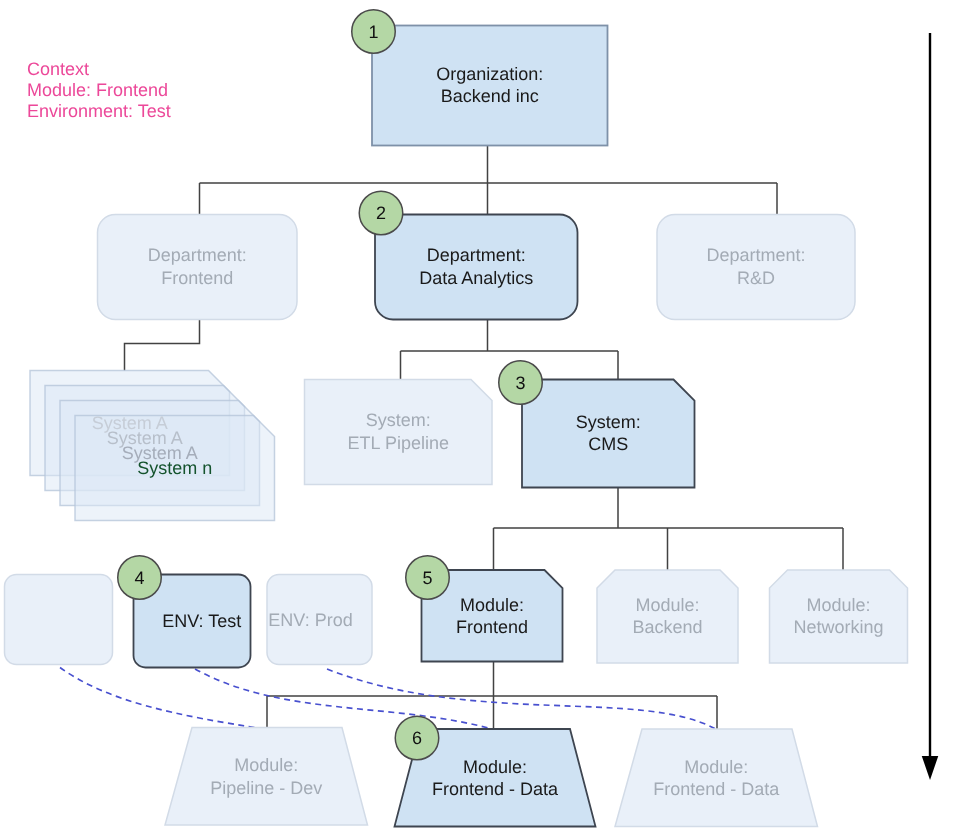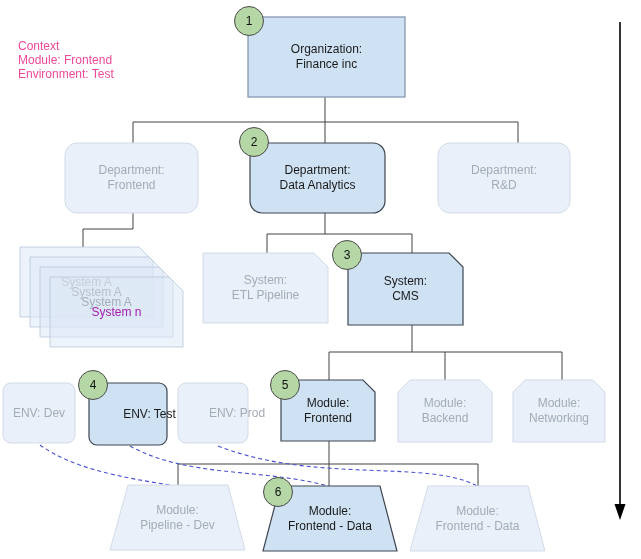--- a/index.html
+++ b/index.html
@@ -14,21 +14,21 @@
   .node-strong{fill:#cfe2f3;stroke:#3e4550;stroke-width:1.2;}
   .node-org{fill:#cfe2f3;stroke:#7e91a8;stroke-width:1.2;}
   .node-faded{fill:#e9f0f9;stroke:#d2dbe7;stroke-width:1;}
   .node-stack{fill:#dce8f6;fill-opacity:0.5;stroke:#b3c3d8;stroke-opacity:0.75;stroke-width:1;}
   .ctx{position:absolute;left:18px;top:7px;font-size:12px;line-height:14px;color:#ec4899;margin-top:32px;}
   .lbl{
     position:absolute;display:flex;flex-direction:column;align-items:center;justify-content:center;
     text-align:center;font-size:12px;line-height:15px;color:#1a1a1a;pointer-events:none;
   }
   .faded{color:#a3abb5;}
-  .f1{color:#c6cdd7;} .f2{color:#b7bfca;} .f3{color:#a5adba;} .f4{color:#a21caf;}
+  .f1{color:#c6cdd7;} .f2{color:#b7bfca;} .f3{color:#a5adba;} .f4{color:#14532d;}
   .badge{
     position:absolute;width:28px;height:28px;border-radius:50%;
     background:#b4d7a5;border:1px solid #4b4b4b;
     font-size:12px;line-height:28px;text-align:center;color:#111111;
   }
 </style>
 </head>
 <body>
 
 <div class="canvas">
@@ -76,21 +76,21 @@
   </svg>
 
   <div class="ctx">
     <div>Context</div>
     <div>Module: Frontend</div>
     <div>Environment: Test</div>
   </div>
 
   <div class="lbl" style="left:248px;top:17px;width:157px;height:80px;">
     <span>Organization:</span>
-    <span>Finance inc</span>
+    <span>Backend inc</span>
   </div>
 
   <div class="lbl faded" style="left:65px;top:143px;width:133px;height:70px;">
     <span>Department:</span>
     <span>Frontend</span>
   </div>
   <div class="lbl" style="left:250px;top:143px;width:135px;height:70px;">
     <span>Department:</span>
     <span>Data Analytics</span>
   </div>
@@ -114,27 +114,24 @@
 
   <div class="lbl faded" style="left:203px;top:253px;width:125px;height:70px;">
     <span>System:</span>
     <span>ETL Pipeline</span>
   </div>
   <div class="lbl" style="left:348px;top:253px;width:115px;height:72px;">
     <span>System:</span>
     <span>CMS</span>
   </div>
 
-  <div class="lbl faded" style="left:3px;top:383px;width:72px;height:60px;">
-    <span>ENV: Dev</span>
-  </div>
-  <div class="lbl" style="left:89px;top:383px;width:91px;height:62px;padding-left:15px;">
+  <div class="lbl" style="left:89px;top:383px;width:91px;height:62px;">
     <span>ENV: Test</span>
   </div>
-  <div class="lbl faded" style="left:194px;top:383px;width:86px;height:60px;">
+  <div class="lbl faded" style="left:164px;top:383px;width:86px;height:60px;">
     <span>ENV: Prod</span>
   </div>
 
   <div class="lbl" style="left:281px;top:380px;width:94px;height:61px;">
     <span>Module:</span>
     <span>Frontend</span>
   </div>
   <div class="lbl faded" style="left:398px;top:380px;width:94px;height:62px;">
     <span>Module:</span>
     <span>Backend</span>

